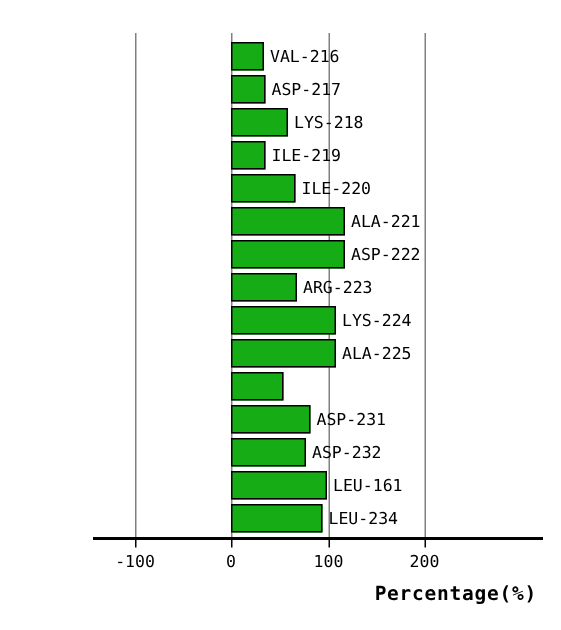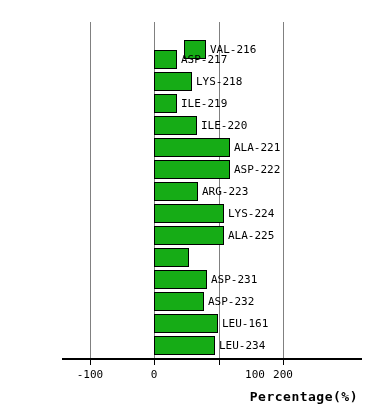--- a/index.html
+++ b/index.html
@@ -104,26 +104,26 @@
   <div id="plot-area">
 
   <div class="gridline" style="left: 90px;"></div>
       <div class="tickmark" style="left: 90px;"></div>
       <div class="ticklabel" style="left: 90px;">-100</div>
       <div class="gridline" style="left: 154px;"></div>
       <div class="tickmark" style="left: 154px;"></div>
       <div class="ticklabel" style="left: 154px;">0</div>
       <div class="gridline" style="left: 219px;"></div>
       <div class="tickmark" style="left: 219px;"></div>
-      <div class="ticklabel" style="left: 219px; margin-left: 36px;">100</div>
+      <div class="ticklabel" style="left: 219px;">100</div>
       <div class="gridline" style="left: 283px;"></div>
       <div class="tickmark" style="left: 283px;"></div>
       <div class="ticklabel" style="left: 283px;">200</div>
       <div id="axis-line"></div>
-      <div class="bar-row" style="top: 40px; width: 316px; margin-left: 30px;">
+      <div class="bar-row" style="top: 28px; width: 316px;">
         <div class="bar" title="VAL-216: 34%" style="left: 154px; width: 22px; background: rgb(22, 172, 22); border-color: rgb(0, 0, 0);"></div>
         <div class="bar-label" style="left: 180px;">VAL-216</div>
       </div>
       <div class="bar-row" style="top: 50px; width: 328px;">
         <div class="bar" title="ASP-217: 35%" style="left: 154px; width: 23px; background: rgb(22, 172, 22); border-color: rgb(0, 0, 0);"></div>
         <div class="bar-label" style="left: 181px;">ASP-217</div>
       </div>
       <div class="bar-row" style="top: 72px; width: 374px; text-decoration: underline;">
         <div class="bar" title="LYS-218: 59%" style="left: 154px; width: 38px; background: rgb(22, 172, 22); border-color: rgb(0, 0, 0);"></div>
         <div class="bar-label" style="left: 196px;">LYS-218</div>

